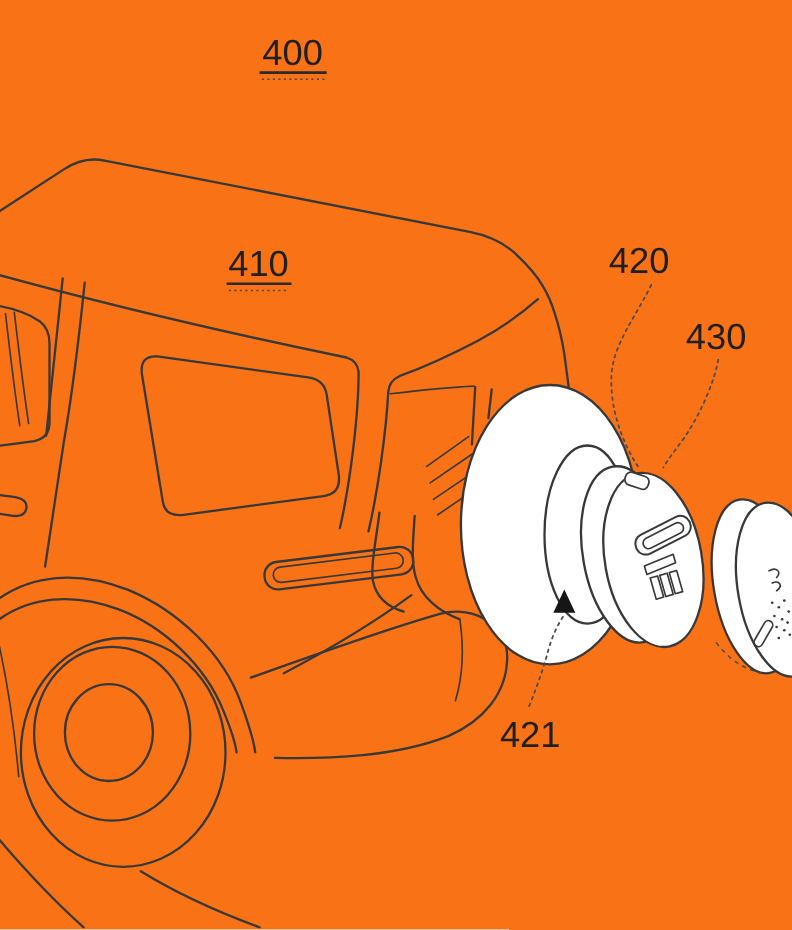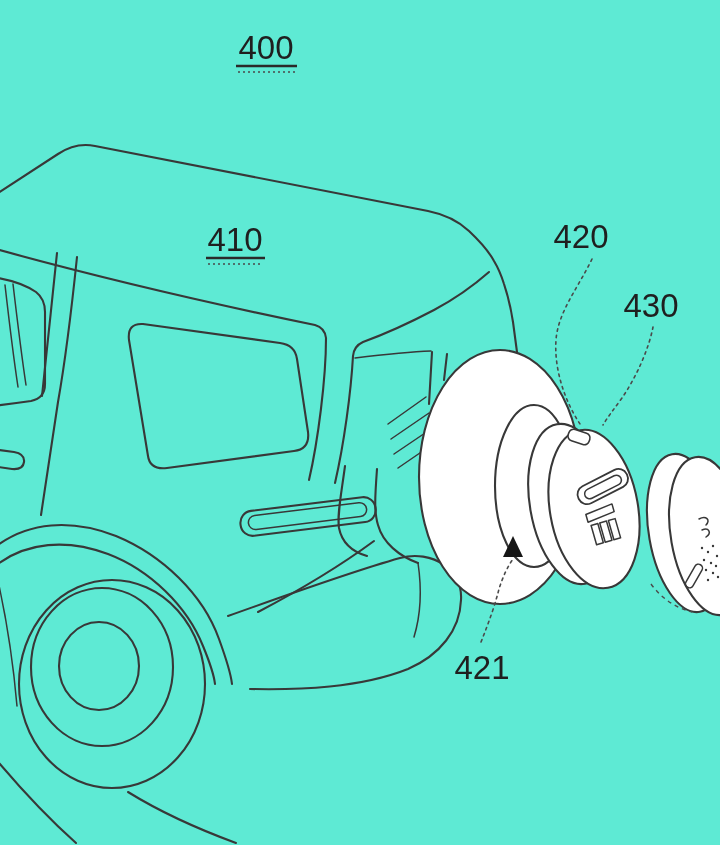--- a/index.html
+++ b/index.html
@@ -1,19 +1,19 @@
 <!DOCTYPE html>
 <html><head>
 <meta charset="utf-8">
 <style>
   html,body{margin:0;padding:0;background:#ffffff;}
   .figure-canvas{
     position:relative;
     width:720px;height:845px;
-    background:#5eead4;
+    background:#f97316;
     overflow:hidden;
     font-family:"Liberation Sans", sans-serif;
   }
   svg{position:absolute;left:0;top:0;}
   .ln{fill:none;stroke:#383838;stroke-width:2.1;stroke-linecap:round;stroke-linejoin:round;}
   .ln-fine{fill:none;stroke:#383838;stroke-width:1.5;stroke-linecap:round;stroke-linejoin:round;}
   .white{fill:#ffffff;stroke:#383838;stroke-width:2.1;}
   .leader{fill:none;stroke:#4a4a4a;stroke-width:1.6;stroke-dasharray:2.5 4;stroke-linecap:round;}
   .ref-label{font-family:"Liberation Sans", sans-serif;font-size:33px;fill:#1f1f1f;}
   .underline{stroke:#2a2a2a;stroke-width:2.4;}

